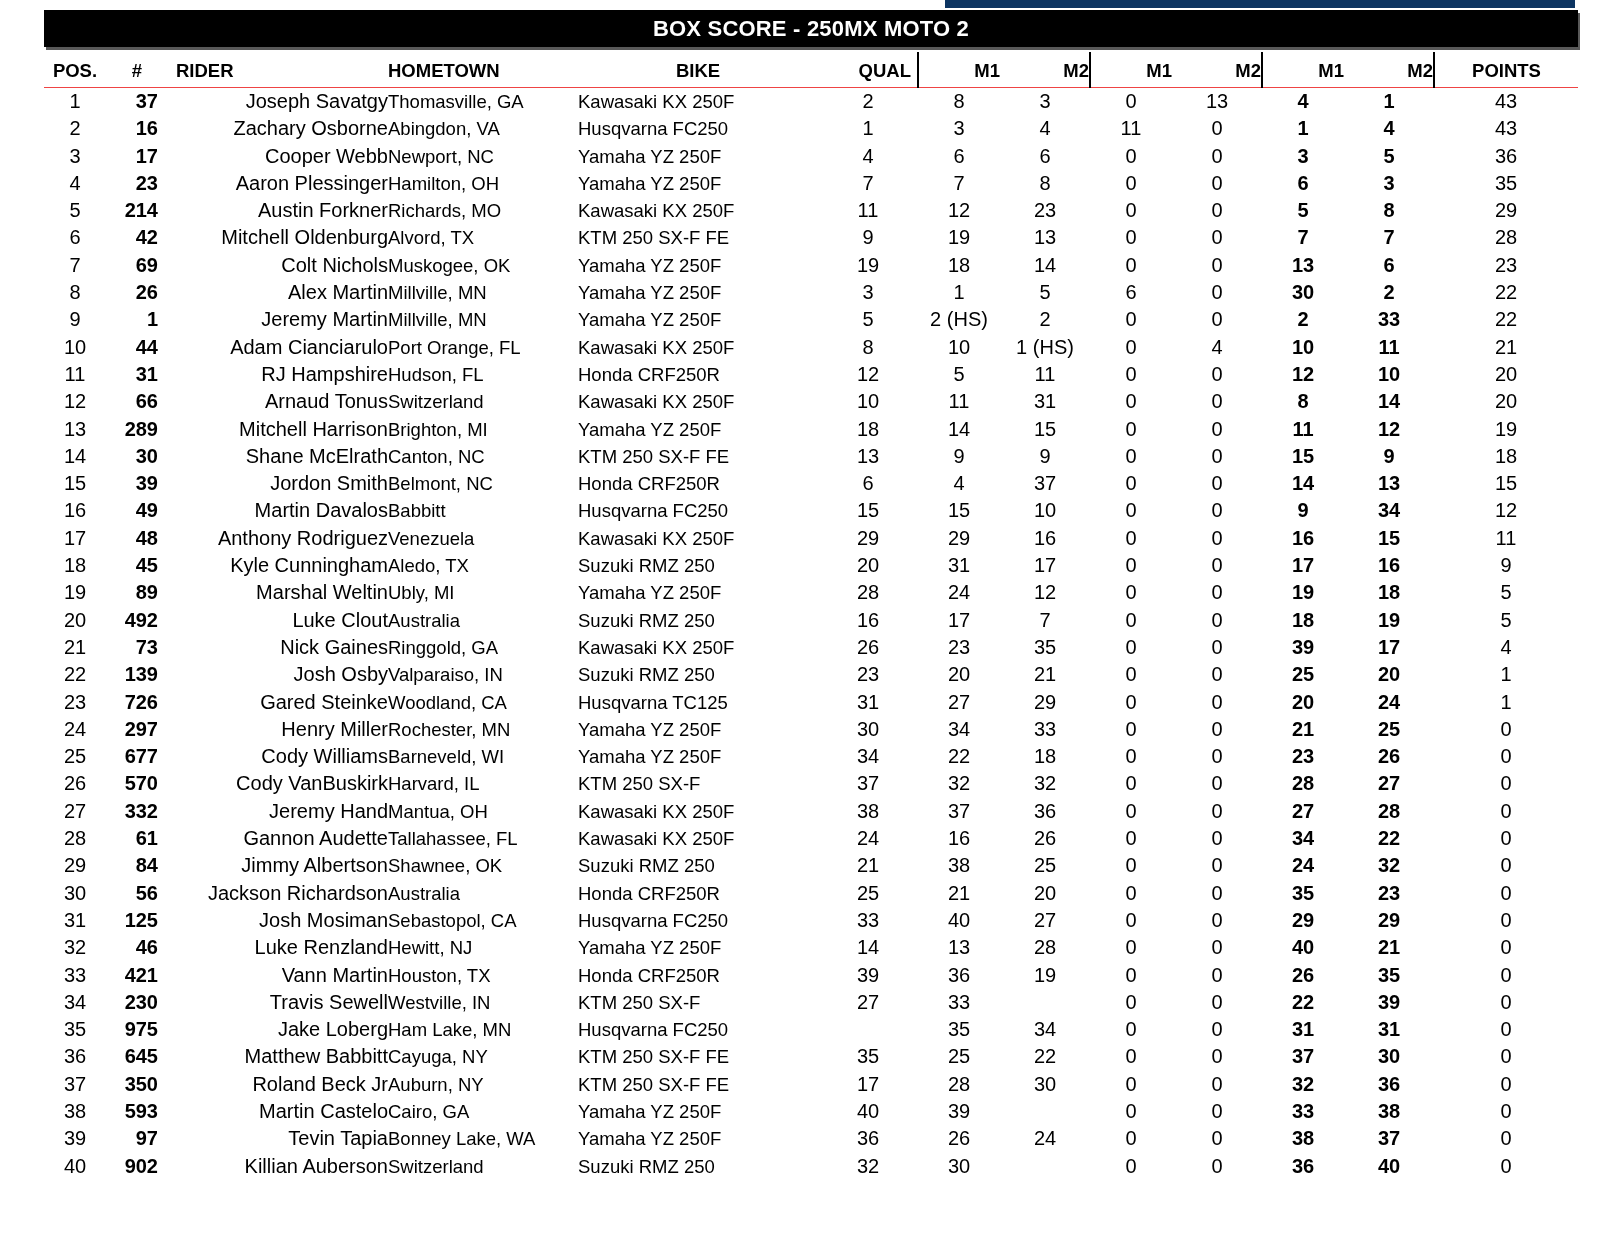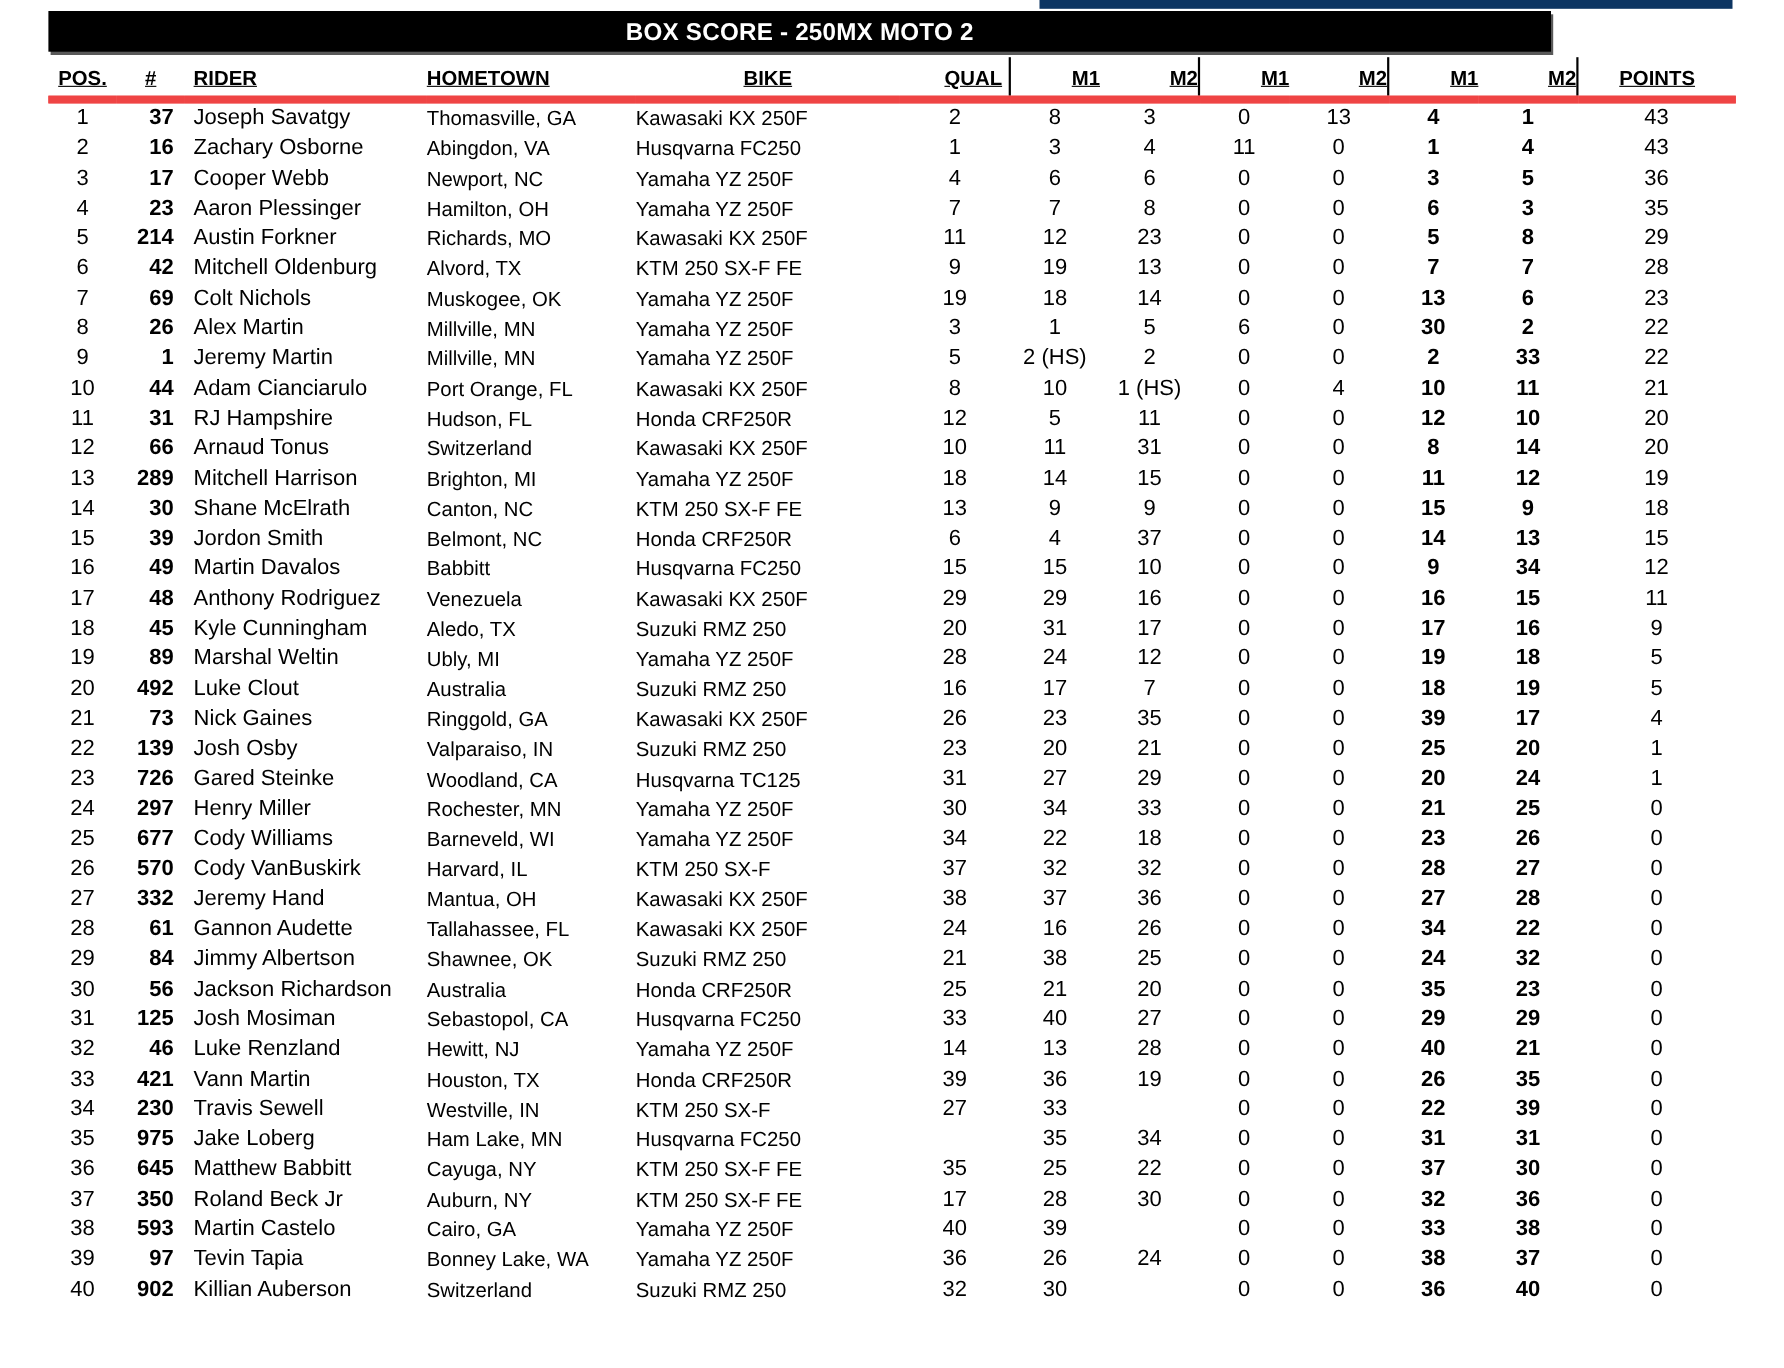--- a/index.html
+++ b/index.html
@@ -24,21 +24,21 @@
     width: 630px;
     height: 8px;
     background: #0d3562;
   }
 
   
   #title-bar {
     position: absolute;
     left: 44px;
     top: 10px;
-    width: 1366px;
+    width: 1534px;
     height: 37px;
     background: #000000;
     color: #ffffff;
     font-weight: bold;
     font-size: 22px;
     letter-spacing: 0.2px;
     display: flex;
     align-items: center;
     justify-content: center;
     box-sizing: border-box;
@@ -78,34 +78,34 @@
     padding: 0 0 5px 0;
     font-weight: bold;
     font-size: 18.5px;
     white-space: nowrap;
   }
 
   
   .vl-left  { border-left: 2px solid #000; }
 
   
-  tr.label-row td { border-bottom: 7px solid #ef4444; text-decoration: underline; }
+  tr.label-row td { border-bottom: 1px solid #ef4444; }
 
   
   tbody tr td {
     height: 27.3px;
     padding: 0;
     font-size: 20px;
     white-space: nowrap;
     line-height: 27.3px;
   }
 
   td.pos    { text-align: center; }
   td.num    { text-align: right;  font-weight: bold; padding-right: 10px; }
-  td.rider  { text-align: left;   padding-left: 8px; }
+  td.rider  { text-align: right;   padding-left: 8px; }
   td.town   { text-align: left;   font-size: 18.5px; }
   td.bike   { text-align: left;   font-size: 18.5px; }
   td.qual   { text-align: center; }
   td.stat   { text-align: center; }
   td.statb  { text-align: center; font-weight: bold; }
   td.points { text-align: center; }
 
   
   .hdr-pos   { text-align: center; }
   .hdr-num   { text-align: center; }

